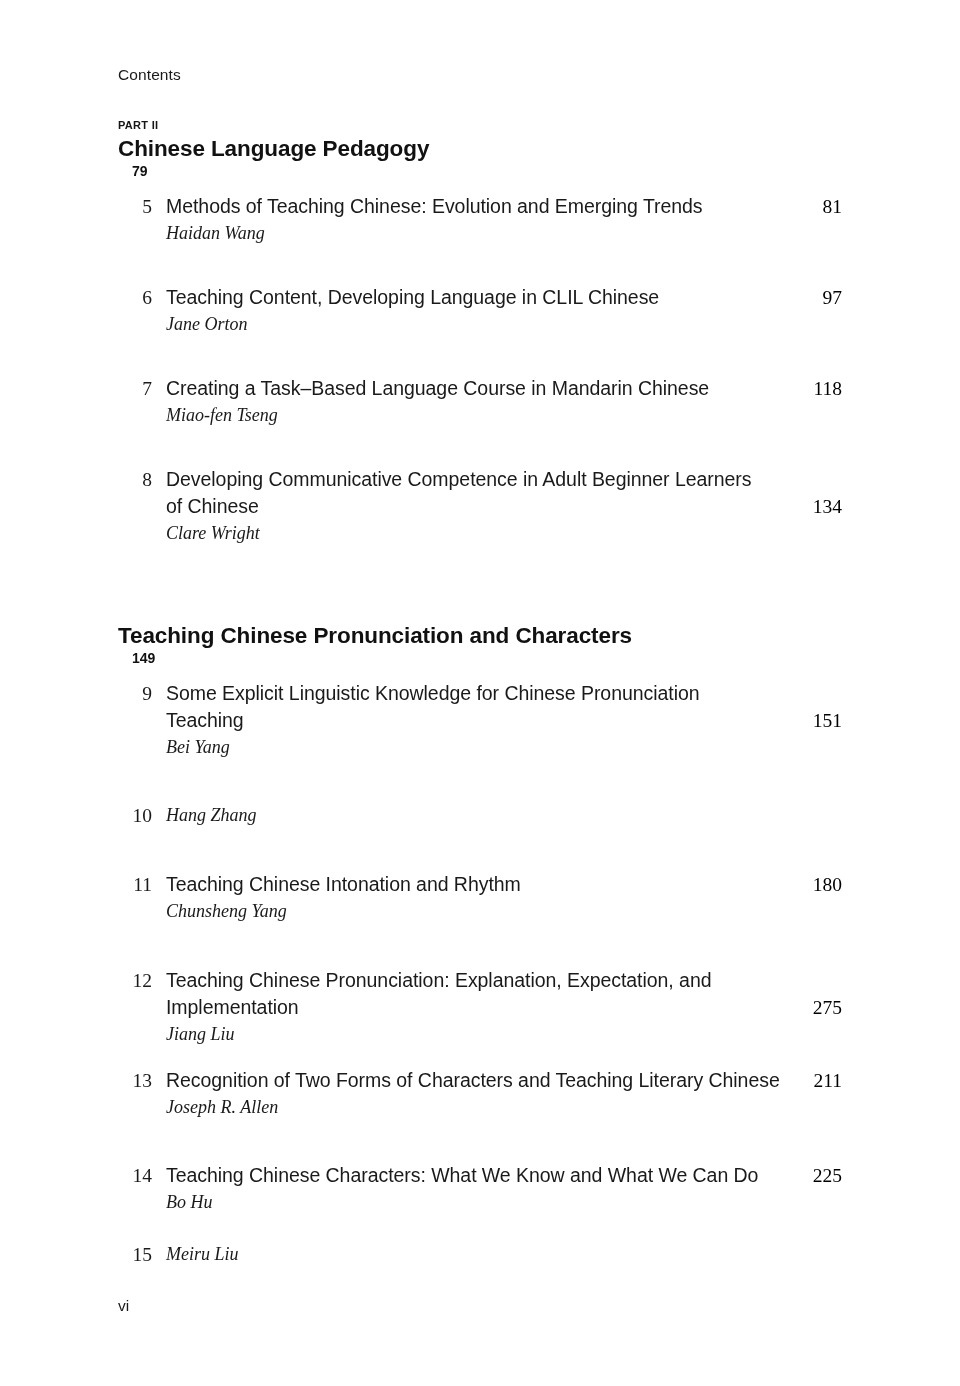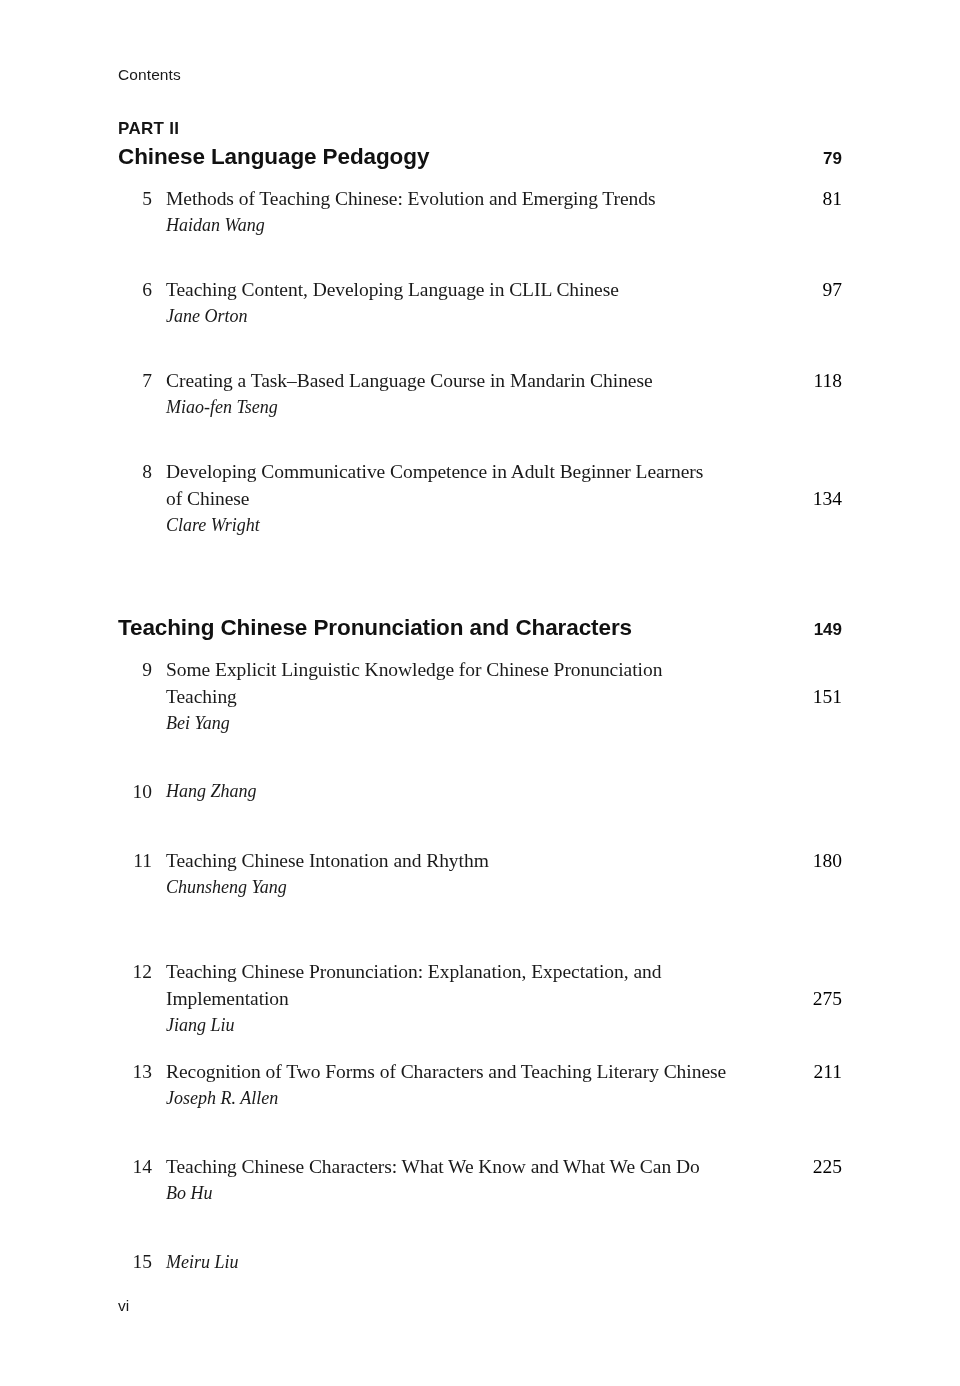--- a/index.html
+++ b/index.html
@@ -44,41 +44,42 @@
     top: 118px;
     width: 724px;
   }
 
   
   .part-block {
     position: relative;
     font-family: "Liberation Sans", sans-serif;
   }
   .part-kicker {
-    font-size: 17px;
+    font-size: 11px;
     font-weight: 700;
     letter-spacing: 0.3px;
     line-height: 1.35;
     color: #151515;
   }
   .part-row {
     display: flex;
     align-items: baseline;
     justify-content: space-between;
     margin-top: 2px;
+    flex-direction: column;
   }
   .part-title {
     font-size: 22.5px;
     font-weight: 700;
     letter-spacing: -0.1px;
     line-height: 1.25;
     color: #111111;
   }
   .part-page {
-    font-size: 17px;
+    font-size: 14px;
     font-weight: 700;
     color: #111111;
     flex: 0 0 auto;
     padding-left: 14px;
   }
 
   
   .entry {
     position: relative;
     display: flex;
@@ -98,21 +99,21 @@
     min-width: 0;
   }
   .entry-titlewrap {
     display: flex;
     align-items: flex-start;
   }
   .entry-title {
     flex: 1 1 auto;
     font-size: 19.5px;
     line-height: 27px;
-    font-family: Liberation Serif, serif;
+    font-family: Liberation Sans, sans-serif;
     color: #1a1a1a;
     letter-spacing: -0.05px;
   }
   .entry-title .l2 { display: block; }
   .entry-page {
     flex: 0 0 56px;
     text-align: right;
     font-size: 19.5px;
     line-height: 27px;
     font-family: "Liberation Serif", serif;
@@ -220,21 +221,21 @@
       <div class="entry" style="margin-top: 42px;">
         <div class="entry-num">11</div>
         <div class="entry-body">
           <div class="entry-titlewrap">
             <div class="entry-title"><span class="l1">Teaching Chinese Intonation and Rhythm</span></div>
             <div class="entry-page">180</div>
           </div>
           <div class="entry-author">Chunsheng Yang</div>
         </div>
       </div>
-      <div class="entry" style="margin-top: 58px;">
+      <div class="entry" style="margin-top: 43px;">
         <div class="entry-num">12</div>
         <div class="entry-body">
           <div class="entry-titlewrap">
             <div class="entry-title"><span class="l1">Teaching Chinese Pronunciation: Explanation, Expectation, and</span><span class="l2">Implementation</span></div>
             <div class="entry-page second-line">275</div>
           </div>
           <div class="entry-author">Jiang Liu</div>
         </div>
       </div>
       <div class="entry" style="margin-top: 20px;">
@@ -250,21 +251,21 @@
       <div class="entry" style="margin-top: 42px;">
         <div class="entry-num">14</div>
         <div class="entry-body">
           <div class="entry-titlewrap">
             <div class="entry-title"><span class="l1">Teaching Chinese Characters: What We Know and What We Can Do</span></div>
             <div class="entry-page">225</div>
           </div>
           <div class="entry-author">Bo Hu</div>
         </div>
       </div>
-      <div class="entry" style="margin-top: 42px; align-items: flex-end;">
+      <div class="entry" style="margin-top: 26px;">
         <div class="entry-num">15</div>
         <div class="entry-body">
           <div class="entry-author">Meiru Liu</div>
         </div>
       </div>
     </div>
 
   <div class="folio">vi</div>
 
 </div>

